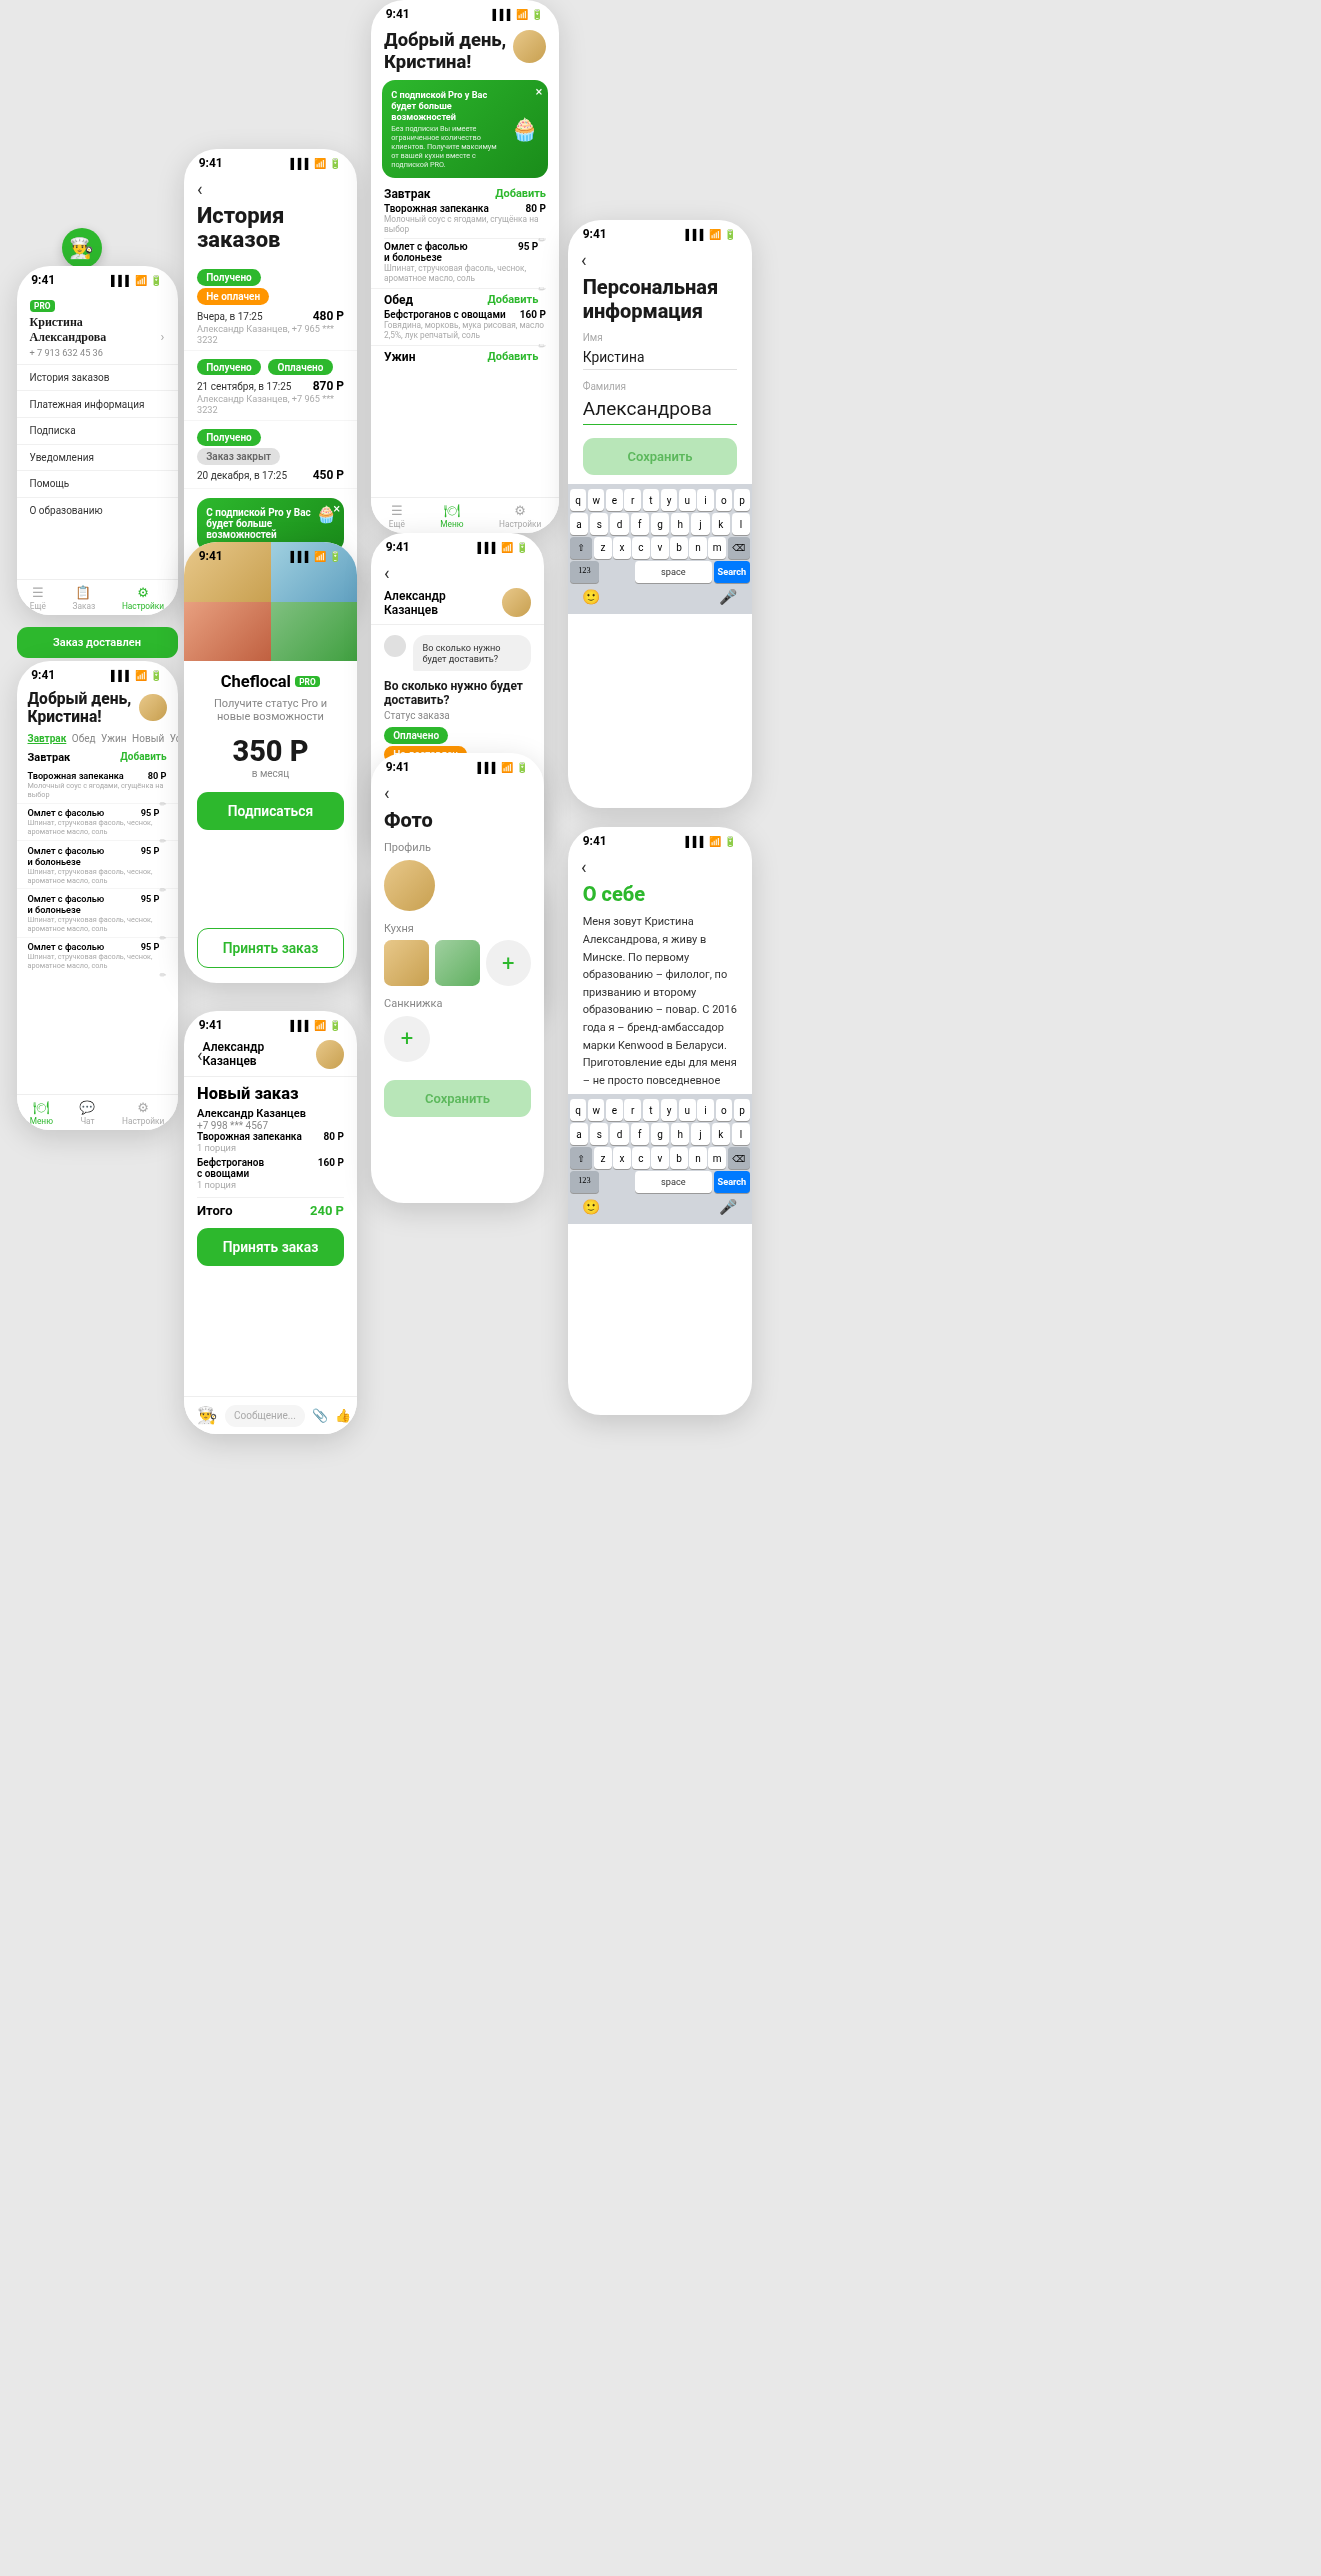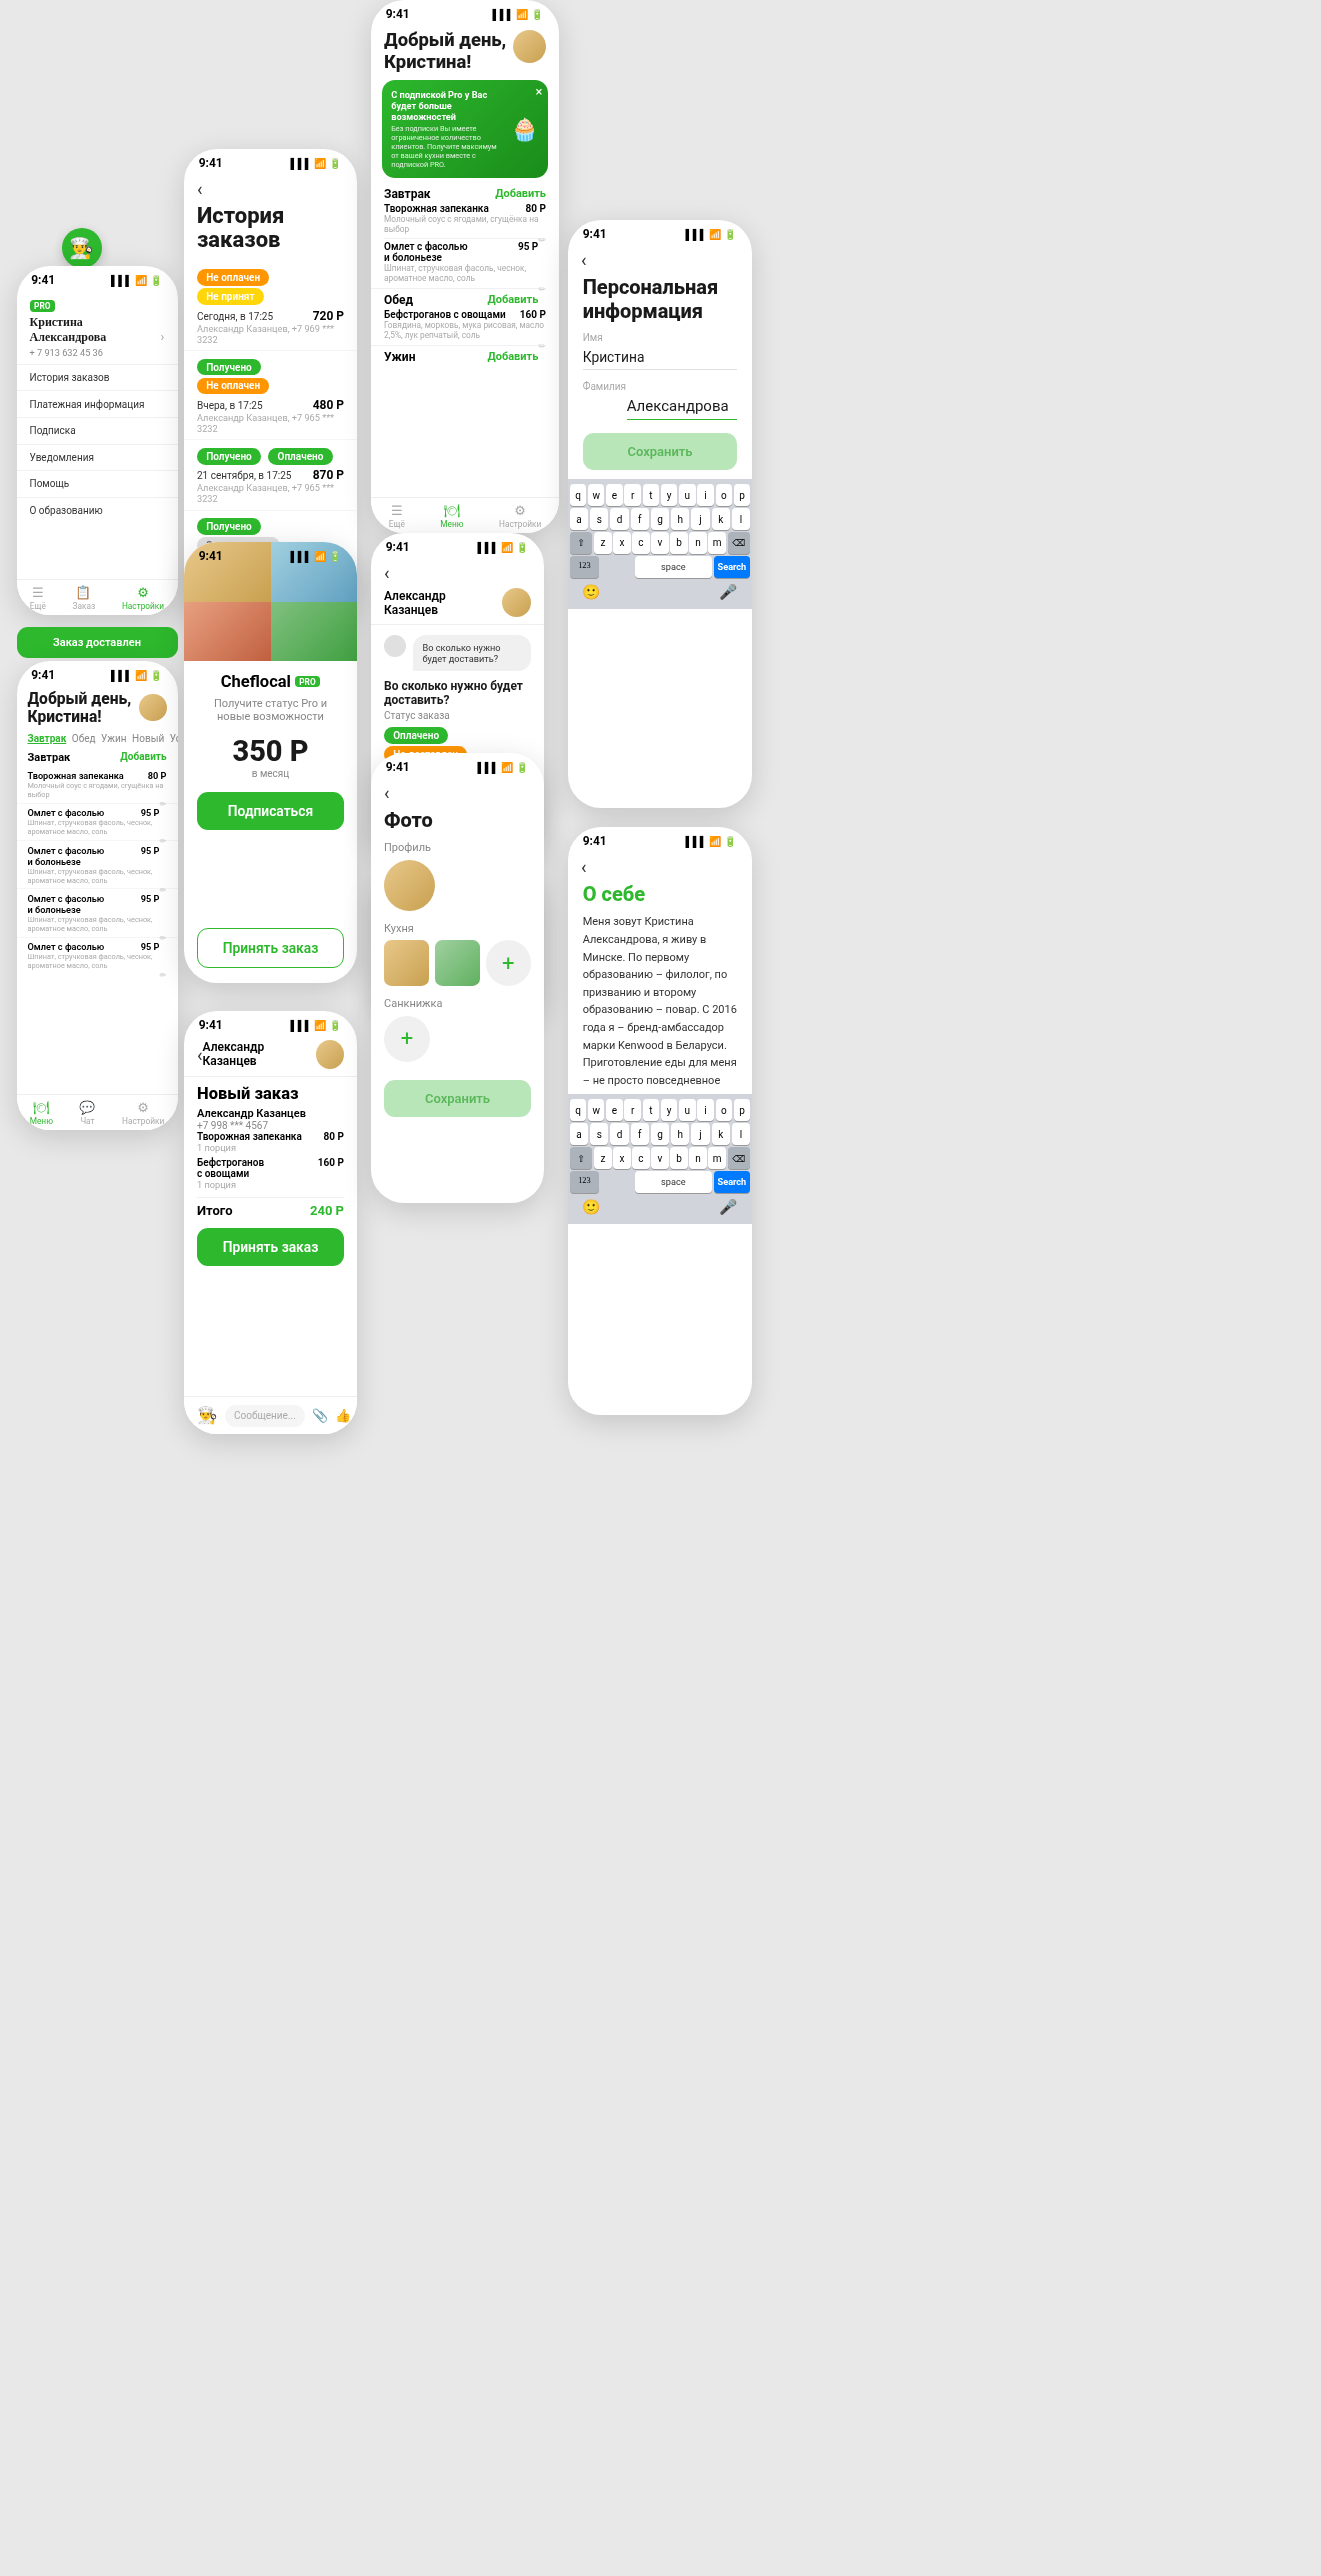--- a/index.html
+++ b/index.html
@@ -224,31 +224,20 @@
       <span>▌▌▌</span>
       <span>📶</span>
       <span>🔋</span>
     </div>
   </div>
   <div class="back-arrow">‹</div>
   <div style="padding:3.7px 13px 9.2px;">
     <span style="font-size:22px;font-weight:800;color:#1a1a1a;line-height:1.1;display:block;">История заказов</span>
   </div>
 
-  <div style="padding:5.5px 13px;border-bottom:0.9px solid #f5f5f5;">
-    <div style="margin-bottom:3.7px;">
-      <span class="tag tag-orange">Не оплачен</span>
-      <span class="tag tag-yellow" style="background:#ffd60a;color:#fff;">Не принят</span>
-    </div>
-    <div style="display:flex;justify-content:space-between;align-items:baseline;">
-      <span style="font-size:10px;color:#333;">Сегодня, в 17:25</span>
-      <span style="font-size:12px;font-weight:700;">720 Р</span>
-    </div>
-    <div style="font-size:9.2px;color:#aaa;">Александр Казанцев, +7 969 *** 3232</div>
-  </div>
 
   <div style="padding:5.5px 13px;border-bottom:0.9px solid #f5f5f5;">
     <div style="margin-bottom:3.7px;">
       <span class="tag tag-green">Получено</span>
       <span class="tag tag-orange">Не оплачен</span>
     </div>
     <div style="display:flex;justify-content:space-between;align-items:baseline;">
       <span style="font-size:10px;color:#333;">Вчера, в 17:25</span>
       <span style="font-size:12px;font-weight:700;">480 Р</span>
     </div>
@@ -583,21 +572,21 @@
   </div>
   <div class="back-arrow">‹</div>
   <div style="font-size:20px;font-weight:800;color:#1a1a1a;padding:3.7px 14.7px 9.2px;line-height:1.2;">Персональная информация</div>
 
   <div style="padding:0 14.7px 5.5px;">
     <div style="font-size:10px;color:#aaa;margin-bottom:1.8px;">Имя</div>
     <div style="font-size:13.8px;color:#1a1a1a;padding:3.7px 0;border-bottom:0.9px solid #e0e0e0;">Кристина</div>
   </div>
   <div style="padding:5.5px 14.7px 9.2px;">
     <div style="font-size:10px;color:#aaa;margin-bottom:1.8px;">Фамилия</div>
-    <div style="font-size:15px;color:#1a1a1a;padding:3.7px 0;border-bottom:1.8px solid #2db82d;margin-left:44px;">Александрова</div>
+    <div style="font-size:19px;color:#1a1a1a;padding:3.7px 0;border-bottom:1.8px solid #2db82d;">Александрова</div>
   </div>
 
   <div style="margin:3.7px 14.7px 9.2px;background:#b8e6b8;color:#5cb85c;border-radius:11px;padding:11px;text-align:center;font-size:13px;font-weight:600;">Сохранить</div>
 
   <div class="keyboard-wrap">
     <div class="kb-r">
       <div class="key">q</div>
       <div class="key">w</div>
       <div class="key">e</div>
       <div class="key">r</div>

